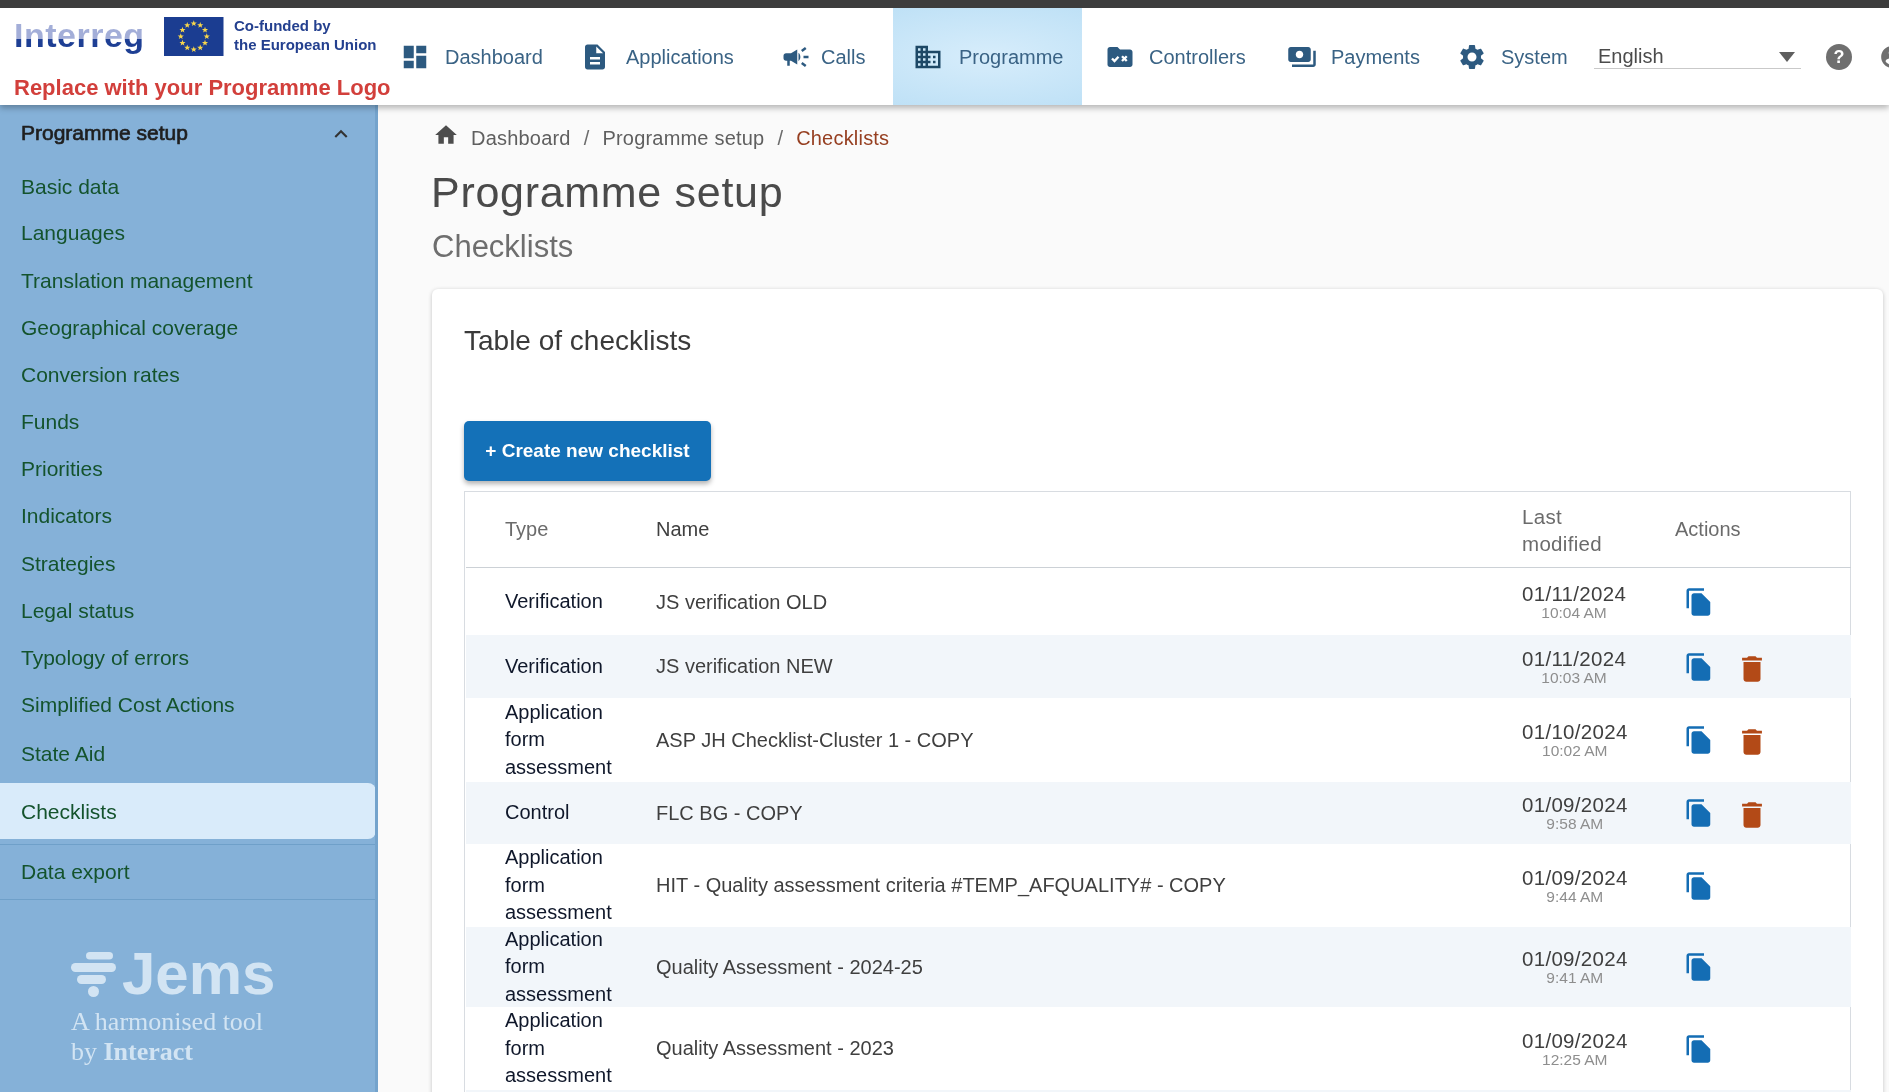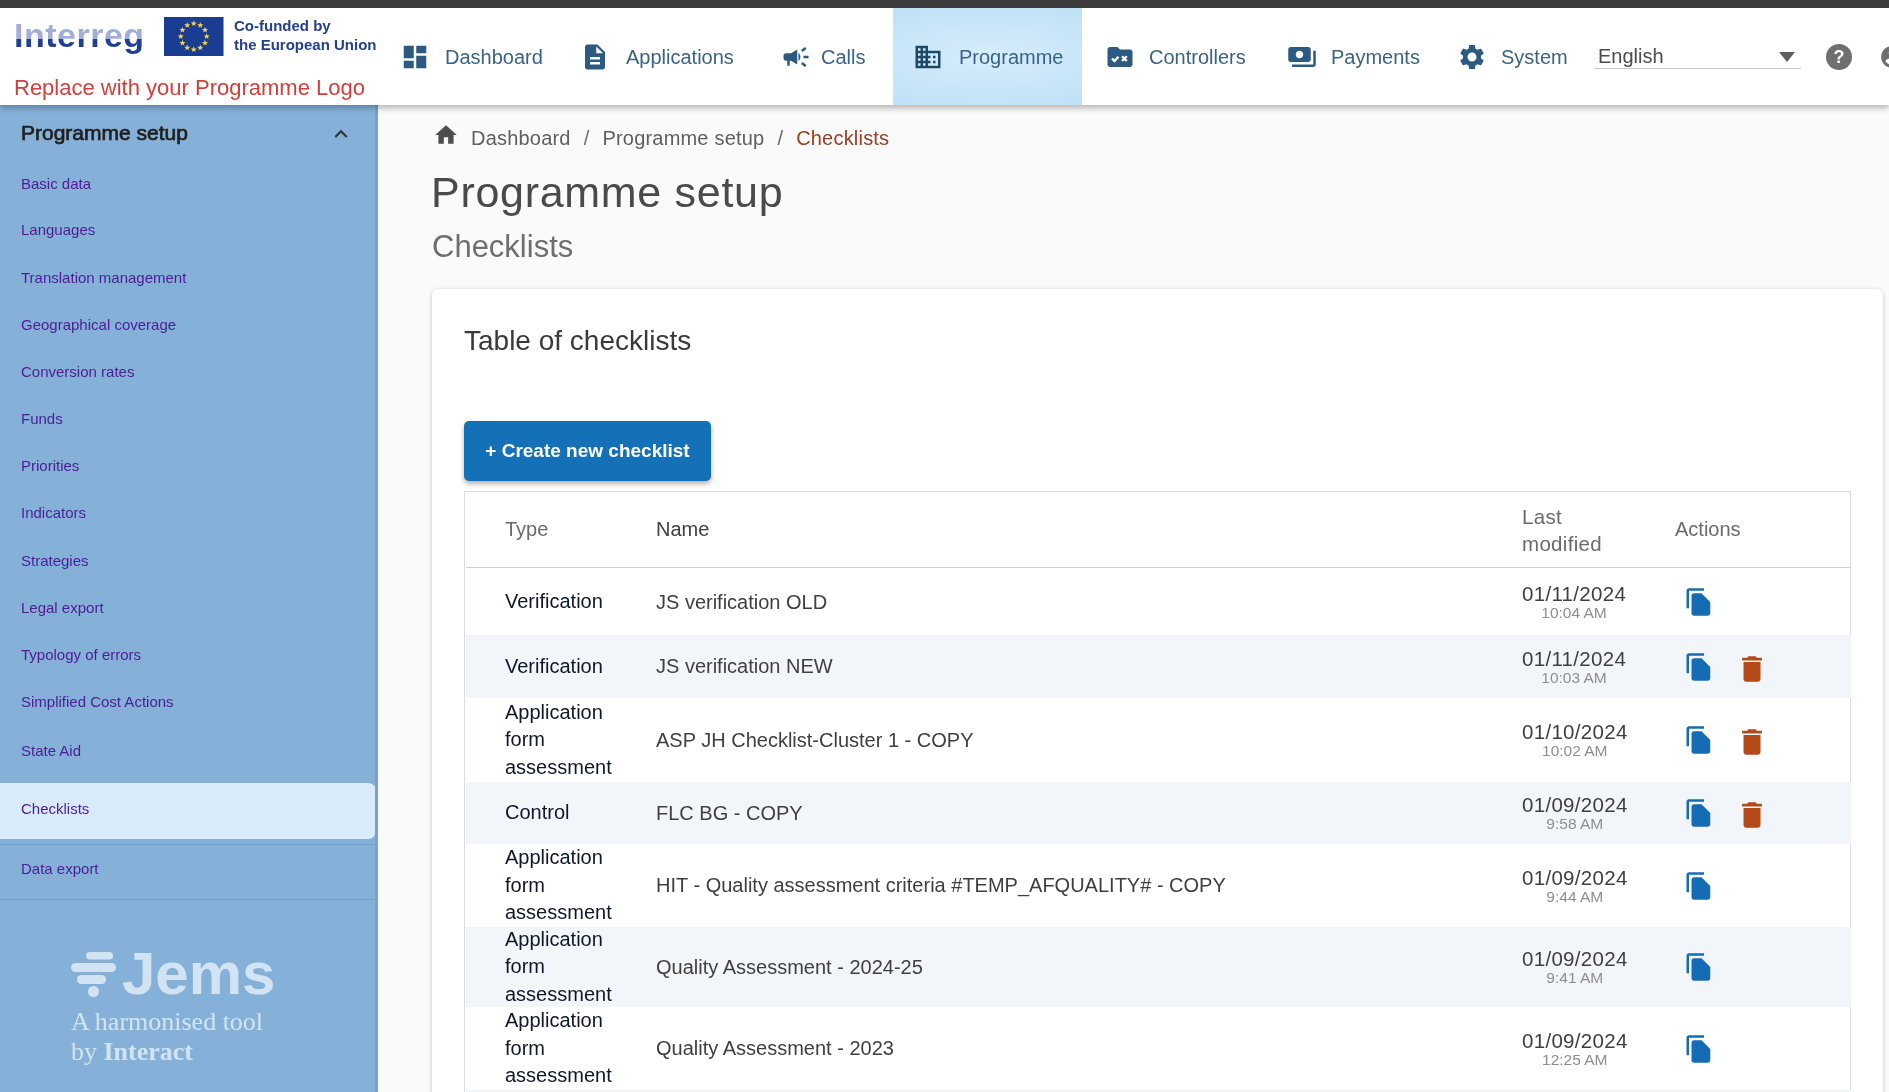--- a/index.html
+++ b/index.html
@@ -22,21 +22,21 @@
 
 #lang { left:1594px; top:27px; width:207px; height:34px; border-bottom:1px solid #c9c9c9; }
 #lang .txt { position:absolute; left:4px; top:10px; font-size:20px; color:#4b4b4b; }
 #lang .caret { position:absolute; right:6px; top:17px; width:0; height:0; border-left:8px solid transparent; border-right:8px solid transparent; border-top:10px solid #5f5f5f; }
 .circbtn { width:26px; height:26px; border-radius:50%; background:#6f6f6f; color:#fff; display:flex; align-items:center; justify-content:center; }
 
 
 #sidebar { left:0; top:105px; width:378px; height:987px; background:#85b1d8; z-index:10; }
 #sidebar .edge { position:absolute; right:0; top:0; width:3px; height:987px; background:#74a3cc; }
 .sbhead { position:absolute; left:21px; font-size:21px; font-weight:400; -webkit-text-stroke:0.7px #1f1f1f; color:#1f1f1f; }
-.sbitem { position:absolute; left:21px; font-size:15px; color:#4c1d95; white-space:nowrap; }
+.sbitem { position:absolute; left:21px; font-size:21px; color:#14532d; white-space:nowrap; }
 #sb-active { position:absolute; left:0; top:678px; width:376px; height:56px; background:#d9ebfa; border-radius:0 8px 8px 0; }
 .sbdiv { position:absolute; left:0; width:378px; height:1px; background:#6fa0c9; }
 
 
 #jems { position:absolute; left:0; top:0; width:378px; height:722px; color:#d2e4f3; }
 
 
 #crumb { position:absolute; left:434px; top:126px; letter-spacing:0.2px; height:24px; display:flex; align-items:center; font-size:20px; color:#5f5f5f; }
 
 
@@ -153,39 +153,39 @@
         <polygon points="41.01,22.80 41.80,24.91 44.05,25.01 42.29,26.42 42.89,28.59 41.01,27.34 39.13,28.59 39.73,26.42 37.96,25.01 40.22,24.91" fill="#f8d64a"></polygon>
         <polygon points="36.25,27.56 37.04,29.67 39.29,29.77 37.53,31.17 38.13,33.35 36.25,32.10 34.37,33.35 34.97,31.17 33.21,29.77 35.46,29.67" fill="#f8d64a"></polygon>
         <polygon points="29.75,29.30 30.54,31.41 32.79,31.51 31.03,32.92 31.63,35.09 29.75,33.84 27.87,35.09 28.47,32.92 26.71,31.51 28.96,31.41" fill="#f8d64a"></polygon>
         <polygon points="23.25,27.56 24.04,29.67 26.29,29.77 24.53,31.17 25.13,33.35 23.25,32.10 21.37,33.35 21.97,31.17 20.21,29.77 22.46,29.67" fill="#f8d64a"></polygon>
         <polygon points="18.49,22.80 19.28,24.91 21.54,25.01 19.77,26.42 20.37,28.59 18.49,27.34 16.61,28.59 17.21,26.42 15.45,25.01 17.70,24.91" fill="#f8d64a"></polygon>
         <polygon points="16.75,16.30 17.54,18.41 19.79,18.51 18.03,19.92 18.63,22.09 16.75,20.84 14.87,22.09 15.47,19.92 13.71,18.51 15.96,18.41" fill="#f8d64a"></polygon>
         <polygon points="18.49,9.80 19.28,11.91 21.54,12.01 19.77,13.42 20.37,15.59 18.49,14.34 16.61,15.59 17.21,13.42 15.45,12.01 17.70,11.91" fill="#f8d64a"></polygon>
         <polygon points="23.25,5.04 24.04,7.15 26.29,7.25 24.53,8.66 25.13,10.83 23.25,9.59 21.37,10.83 21.97,8.66 20.21,7.25 22.46,7.15" fill="#f8d64a"></polygon>
       </svg></div>
   <div class="abs" style="left:234px; top:8px; font-size:15px; font-weight:700; color:#24408f; line-height:19px;">Co-funded by<br>the European Union</div>
-  <div class="abs" style="left:14px; top:67px; font-size:22px; color:#d23f3b;">Replace with your Programme Logo</div>
+  <div class="abs" style="left:14px; top:67px; font-size:22px; color:#d23f3b;font-weight:bold;">Replace with your Programme Logo</div>
 </div>
 
 <div id="sidebar" class="abs">
   <div id="sb-active"></div>
   <div class="sbhead" style="top:16px;">Programme setup</div>
   <div id="sb-chev" style="position:absolute; left:328px; top:16px;"><svg viewBox="0 0 24 24" style="width:26px;height:26px;">
         <path d="M12 8l-6 6 1.41 1.41L12 10.83l4.59 4.58L18 14z" fill="#333"></path>
       </svg></div>
   <div class="sbitem" style="top:70px;">Basic data</div>
   <div class="sbitem" style="top:116px;">Languages</div>
   <div class="sbitem" style="top:164px;">Translation management</div>
   <div class="sbitem" style="top:211px;">Geographical coverage</div>
   <div class="sbitem" style="top:258px;">Conversion rates</div>
   <div class="sbitem" style="top:305px;">Funds</div>
   <div class="sbitem" style="top:352px;">Priorities</div>
   <div class="sbitem" style="top:399px;">Indicators</div>
   <div class="sbitem" style="top:447px;">Strategies</div>
-  <div class="sbitem" style="top:494px;">Legal export</div>
+  <div class="sbitem" style="top:494px;">Legal status</div>
   <div class="sbitem" style="top:541px;">Typology of errors</div>
   <div class="sbitem" style="top:588px;">Simplified Cost Actions</div>
   <div class="sbitem" style="top:637px;">State Aid</div>
   <div class="sbitem" style="top:695px;">Checklists</div>
   <div class="sbdiv" style="top:739px;"></div>
   <div class="sbitem" style="top:755px;">Data export</div>
   <div class="sbdiv" style="top:794px;"></div>
   <div class="edge"></div>
   <div id="jems"><svg width="378" height="987" viewBox="0 0 378 987">
         <g fill="#d2e4f3">

